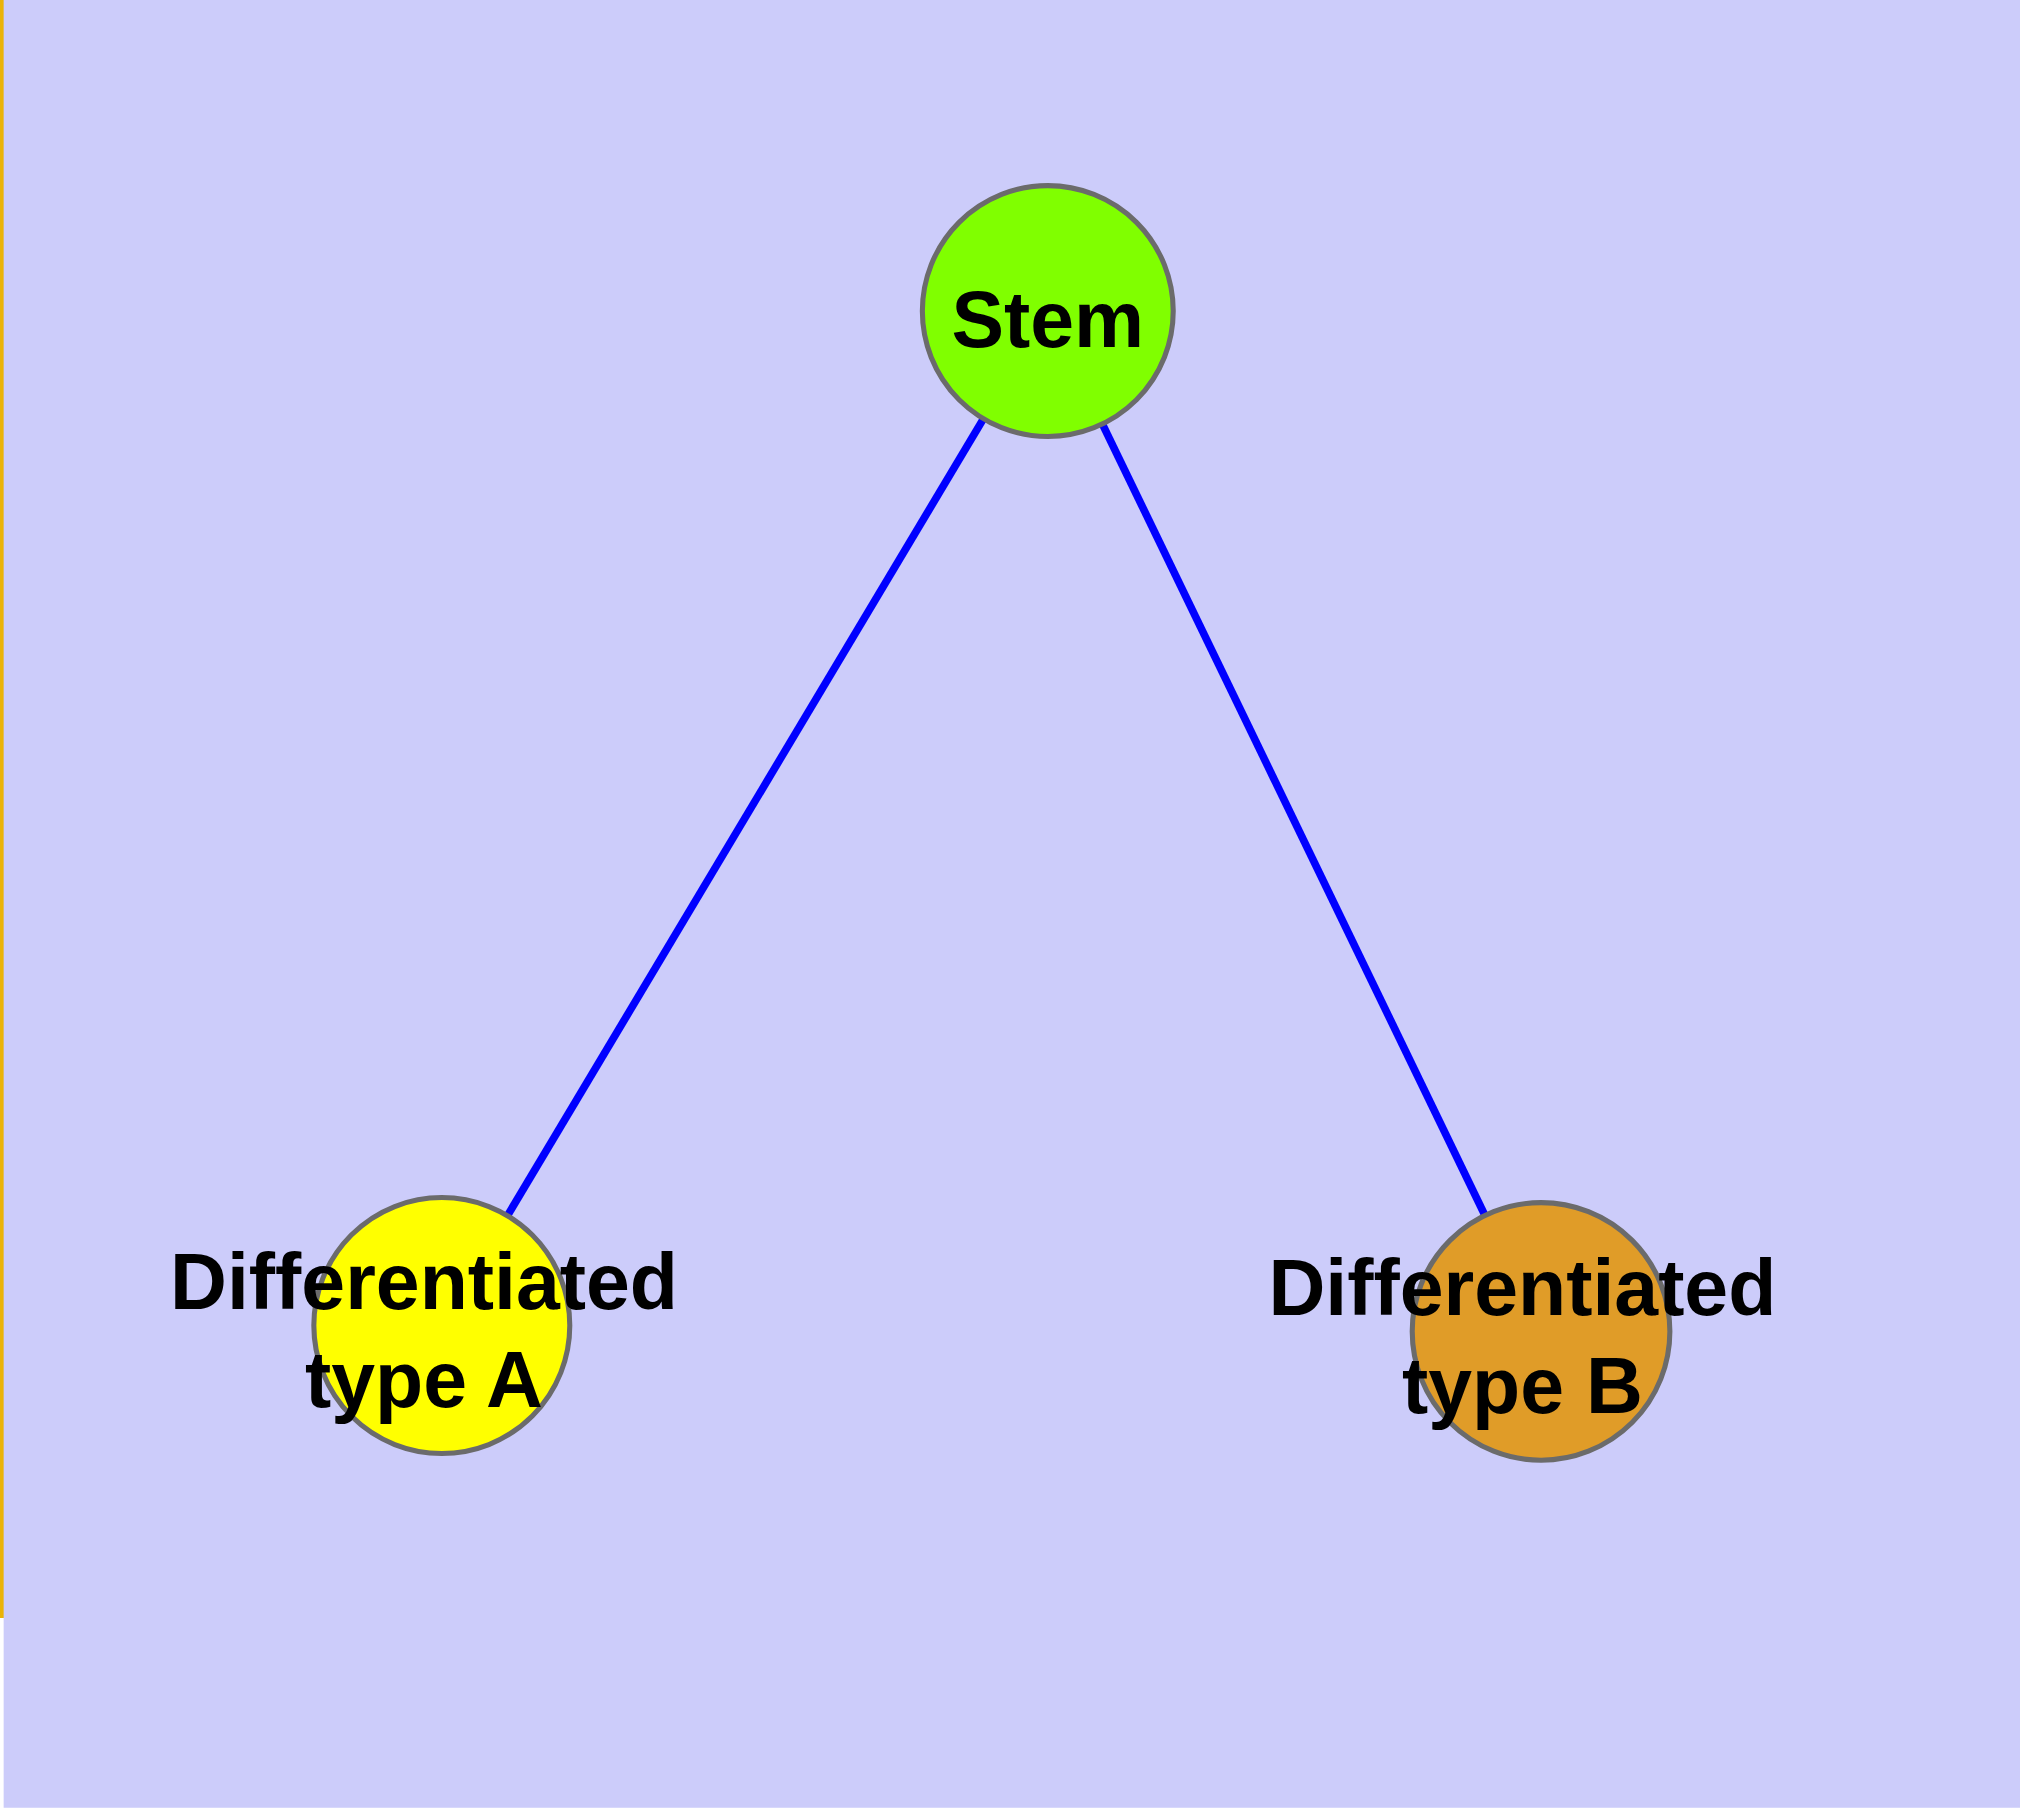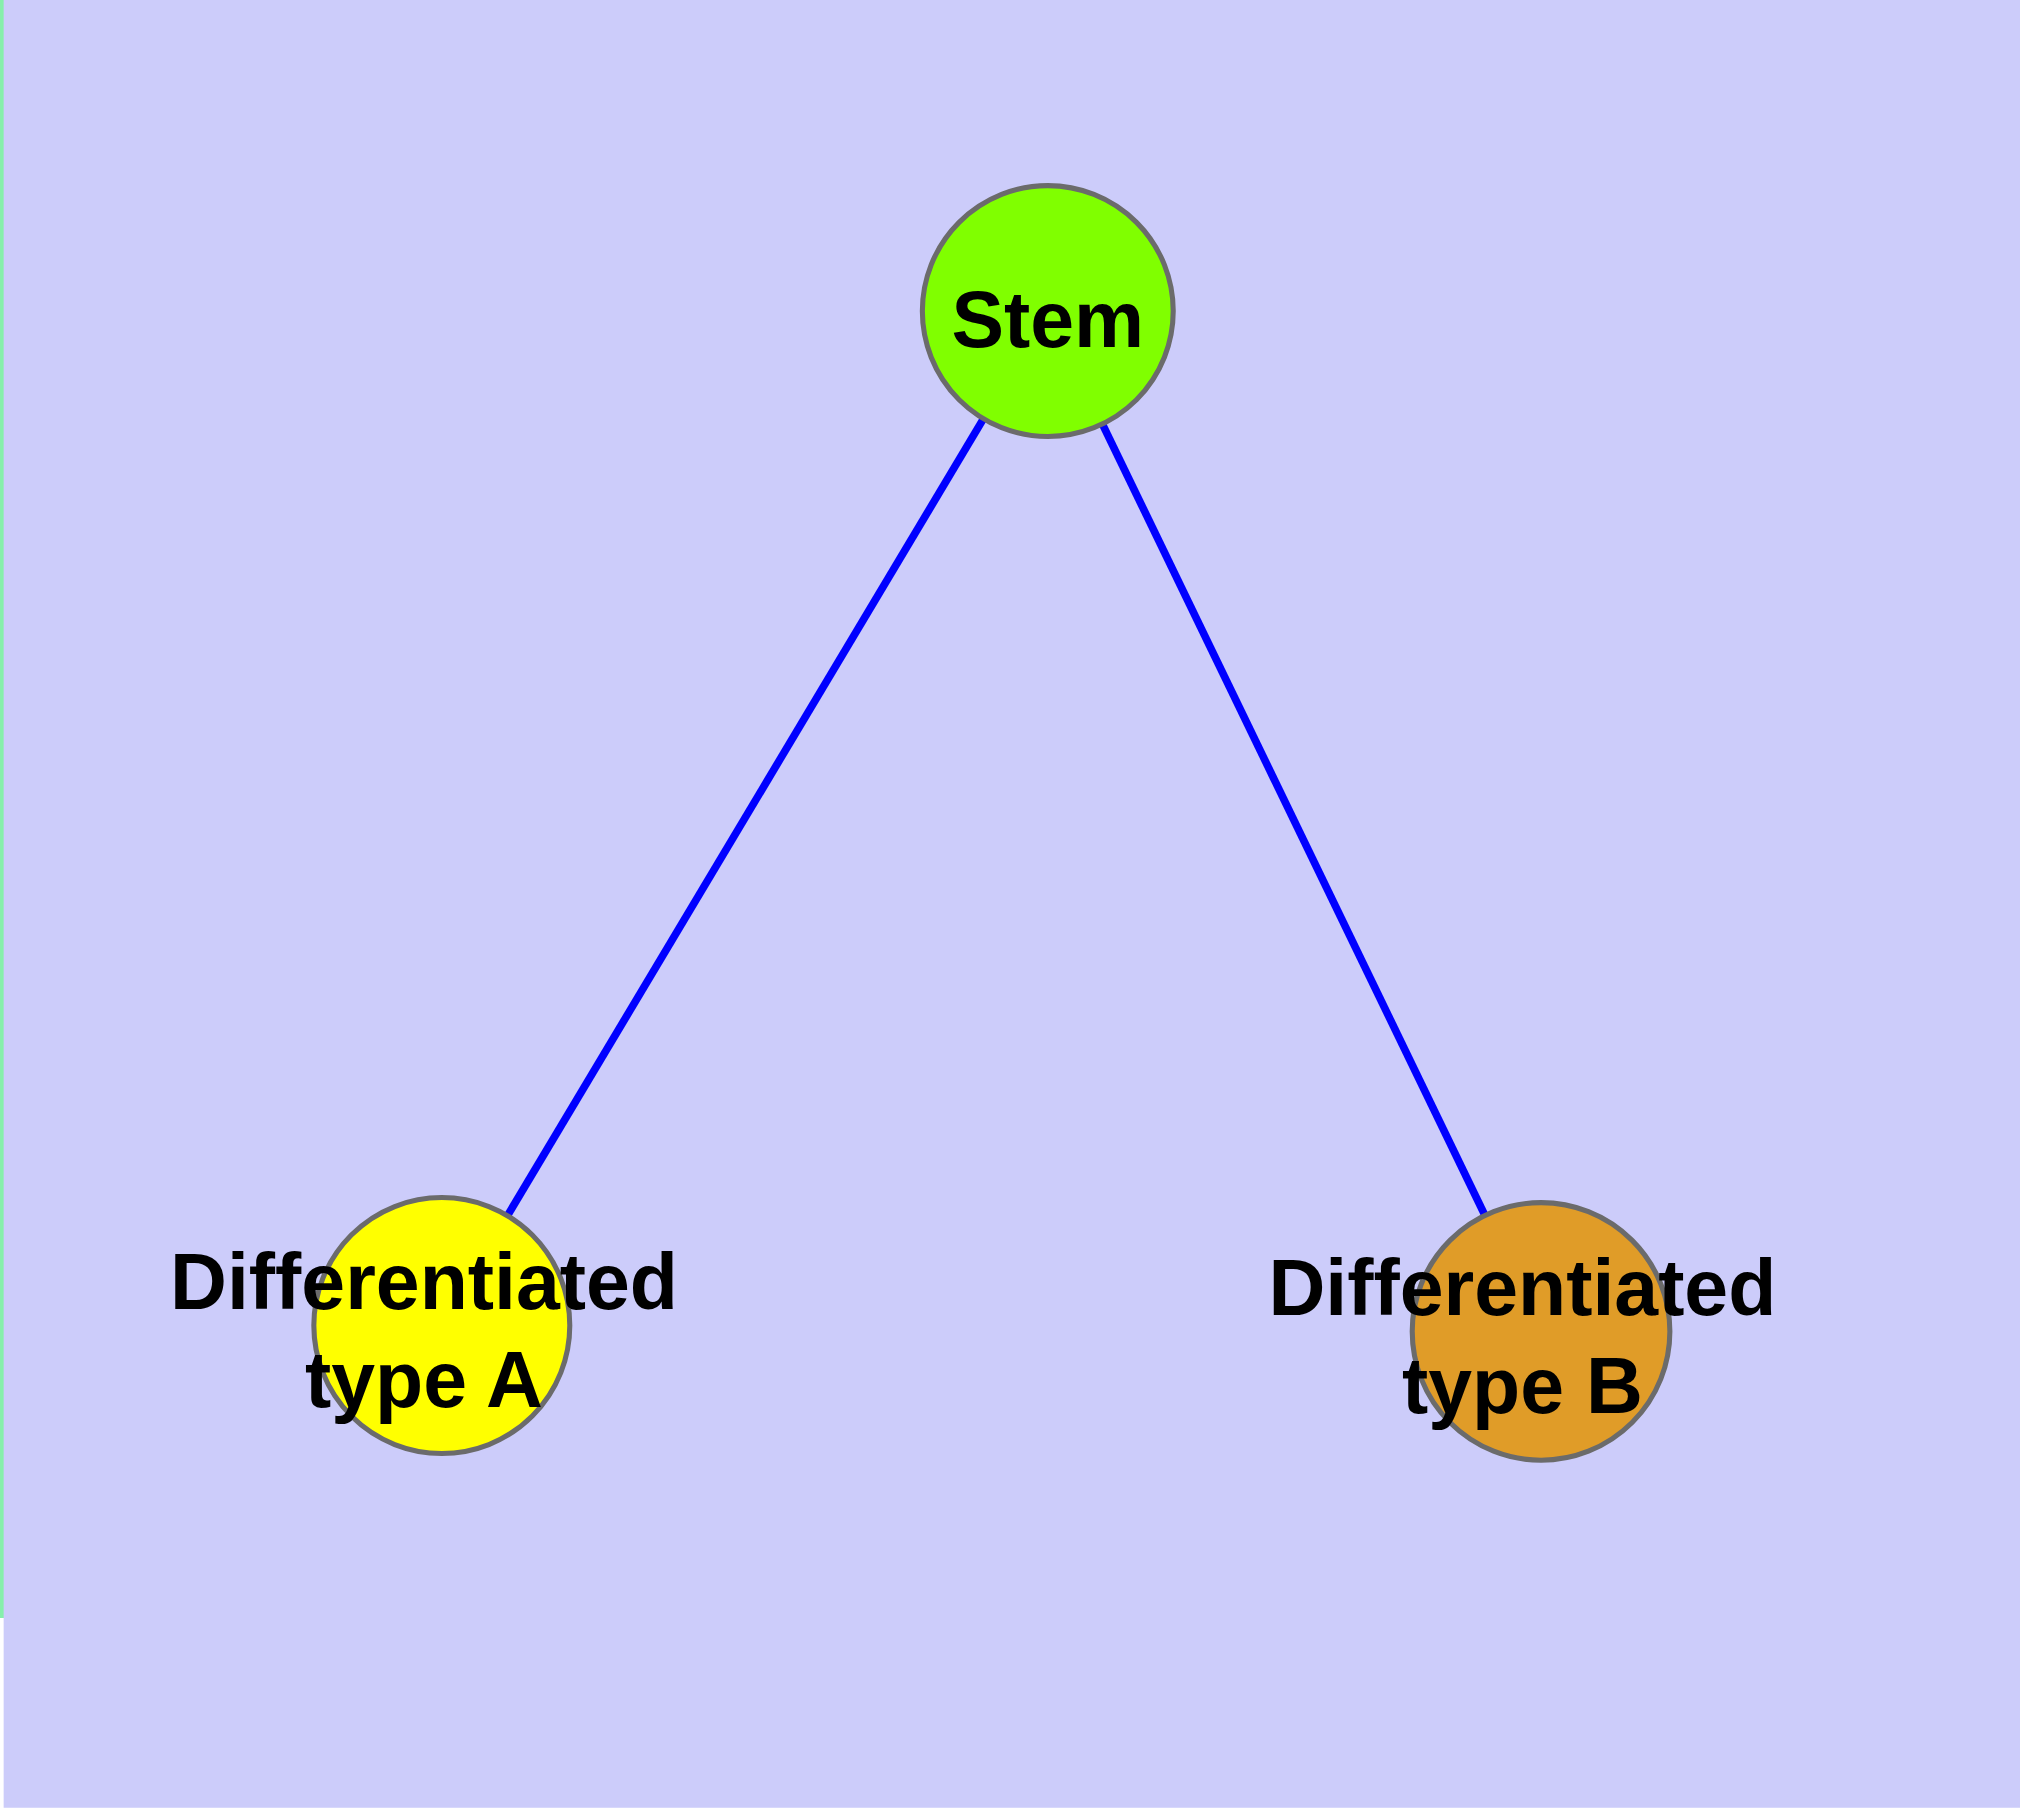--- a/index.html
+++ b/index.html
@@ -11,21 +11,21 @@
   body {
     width: 2021px;
     height: 1812px;
     overflow: hidden;
     font-family: "Liberation Sans", "DejaVu Sans", sans-serif;
   }
   #graph-canvas {
     position: relative;
     width: 2021px;
     height: 1618px;
-    background: #86efac;
+    background: #eab308;
   }
   #graph-svg {
     position: absolute;
     top: 0;
     left: 0;
     width: 2021px;
     height: 1812px;
     display: block;
   }
   .node-label {

